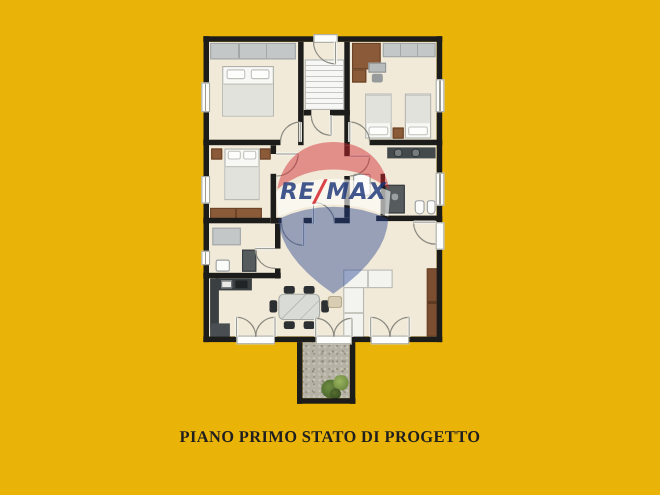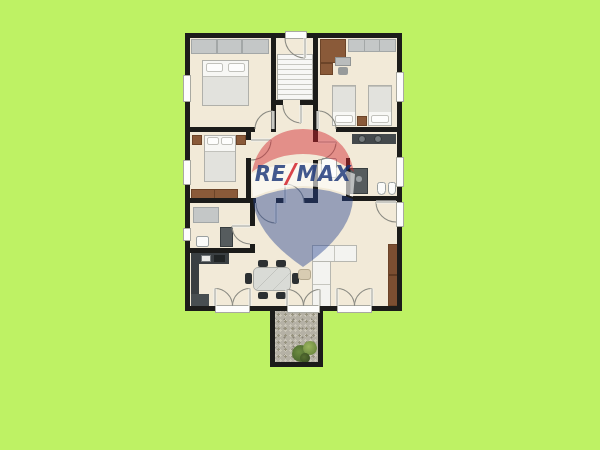--- a/index.html
+++ b/index.html
@@ -1,18 +1,18 @@
 <!DOCTYPE html>
 <html><head>
 <meta charset="utf-8">
 <style>
   html,body{margin:0;padding:0;}
   body{width:600px;height:450px;background:#ffffff;overflow:hidden;
        font-family:"Liberation Sans",sans-serif;}
-  #stage{position:relative;width:600px;height:450px;background:#bef264;}
+  #stage{position:relative;width:600px;height:450px;background:#eab308;}
   .abs{position:absolute;}
   
   .floor{background:#f2ead8;}
   .gravel{background-color:#b5b1a5;
     background-image:radial-gradient(#97937f 1px,transparent 1.4px),
                      radial-gradient(#cac6b8 1px,transparent 1.4px),
                      radial-gradient(#8a8677 0.8px,transparent 1.2px);
     background-size:7px 7px,5px 5px,9px 9px;
     background-position:0 0,3px 2px,5px 4px;}
   
@@ -210,13 +210,14 @@
     </g>
   </svg>
 
   <svg class="abs" style="left:245px;top:120px;" width="116" height="154" viewBox="0 0 116 154">
     <path d="M7,52 C12,24 32,9 58,9 C84,9 104,24 109,52 C92,39 76,34 58,34 C40,34 24,39 7,52 Z" fill="#D2232B" fill-opacity="0.46"></path>
     <path d="M6,54 Q58,31 110,54 L108,77 Q58,55 8,77 Z" fill="#FFFFFF" fill-opacity="0.6"></path>
     <path d="M8,79 Q58,57 108,79 Q106,114 58,147 Q10,114 8,79 Z" fill="#25418F" fill-opacity="0.44"></path>
     <text x="58" y="61" text-anchor="middle" font-size="21" font-weight="bold" font-style="italic" fill="#1A3577" fill-opacity="0.82" letter-spacing="0.5"><tspan>RE</tspan><tspan fill="#D2232B" fill-opacity="0.85" font-size="27" dy="1.5">/</tspan><tspan dy="-1.5">MAX</tspan></text>
   </svg>
 
+  <div id="caption">PIANO PRIMO STATO DI PROGETTO</div>
 </div>
 
 </body></html>

